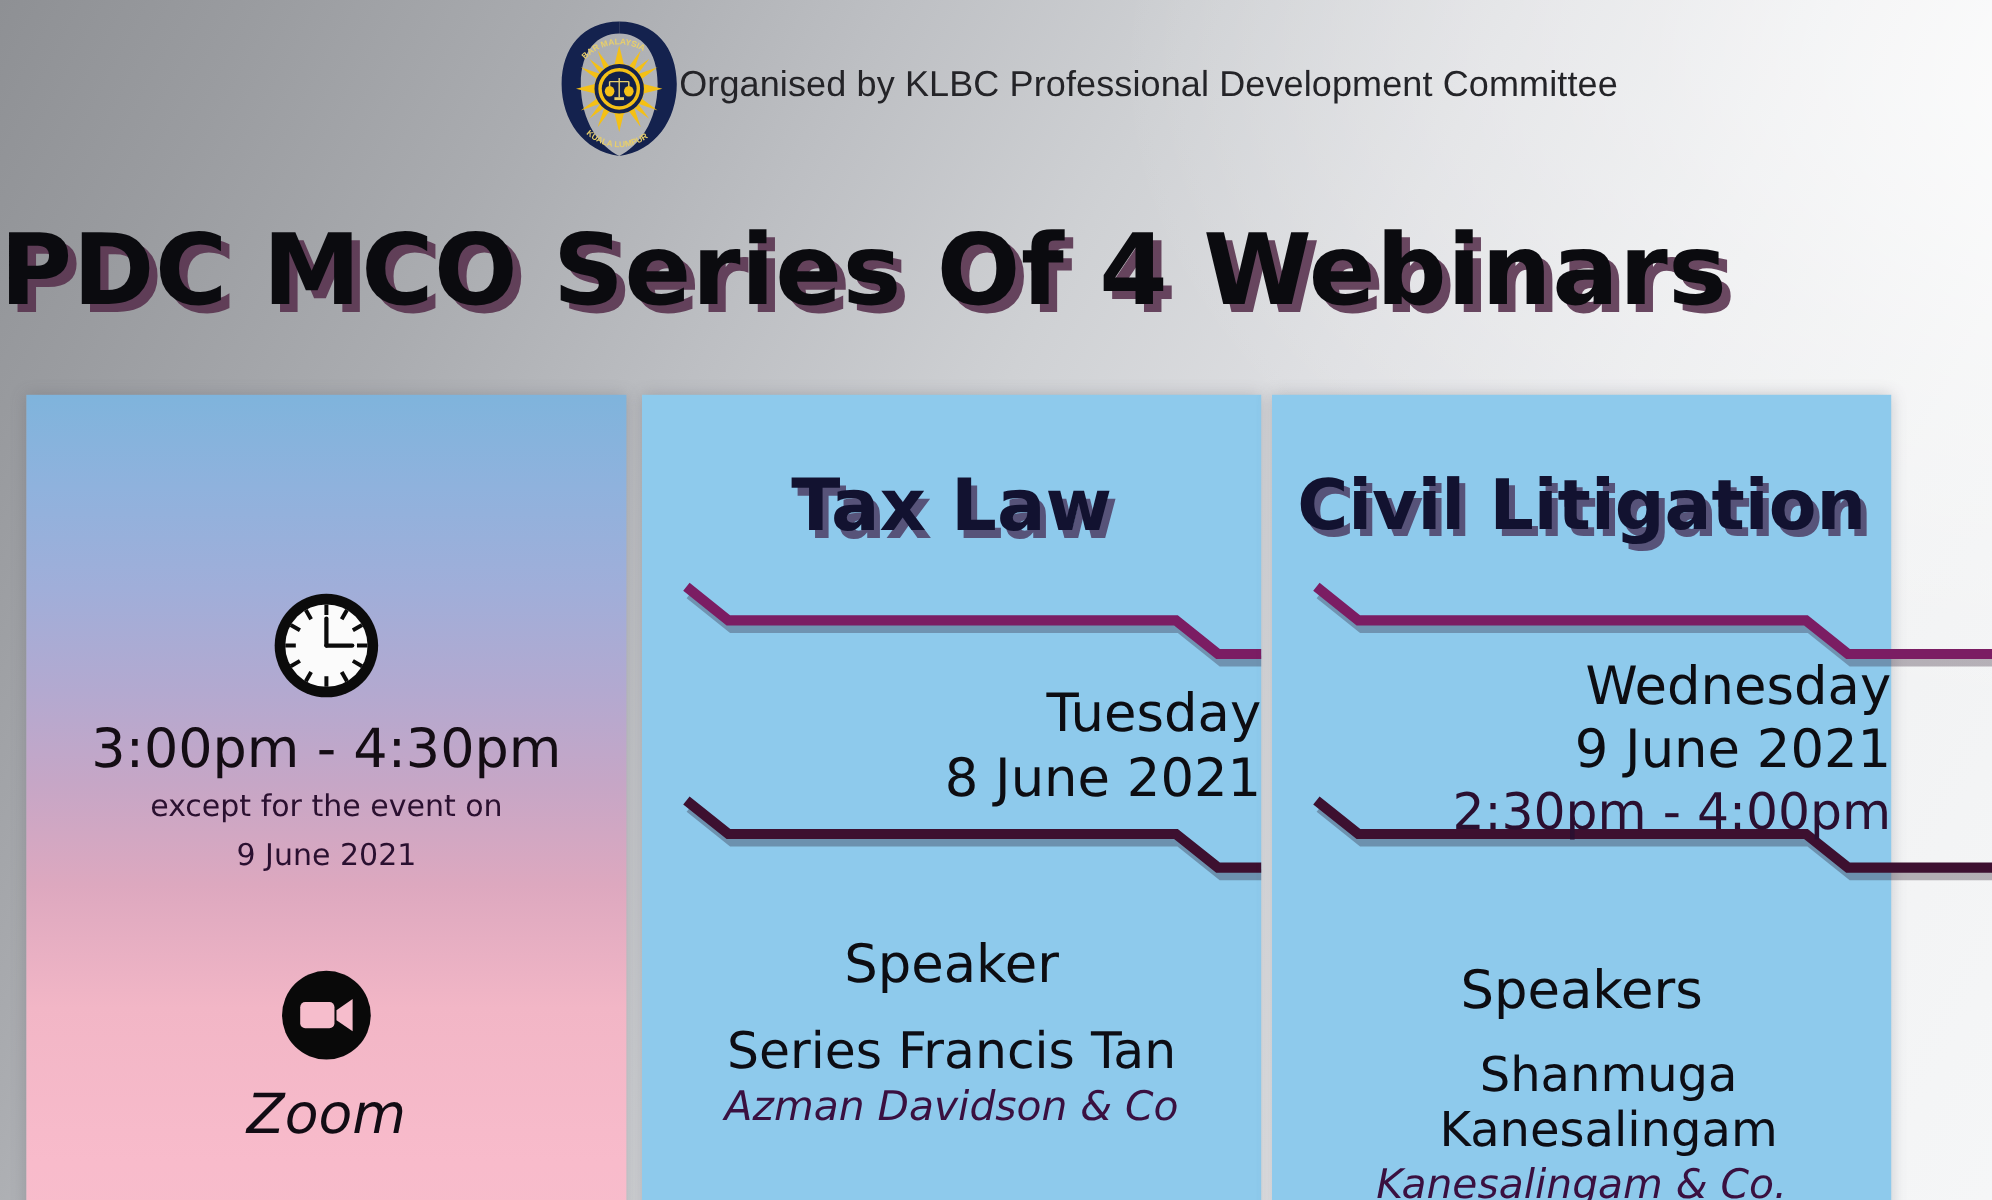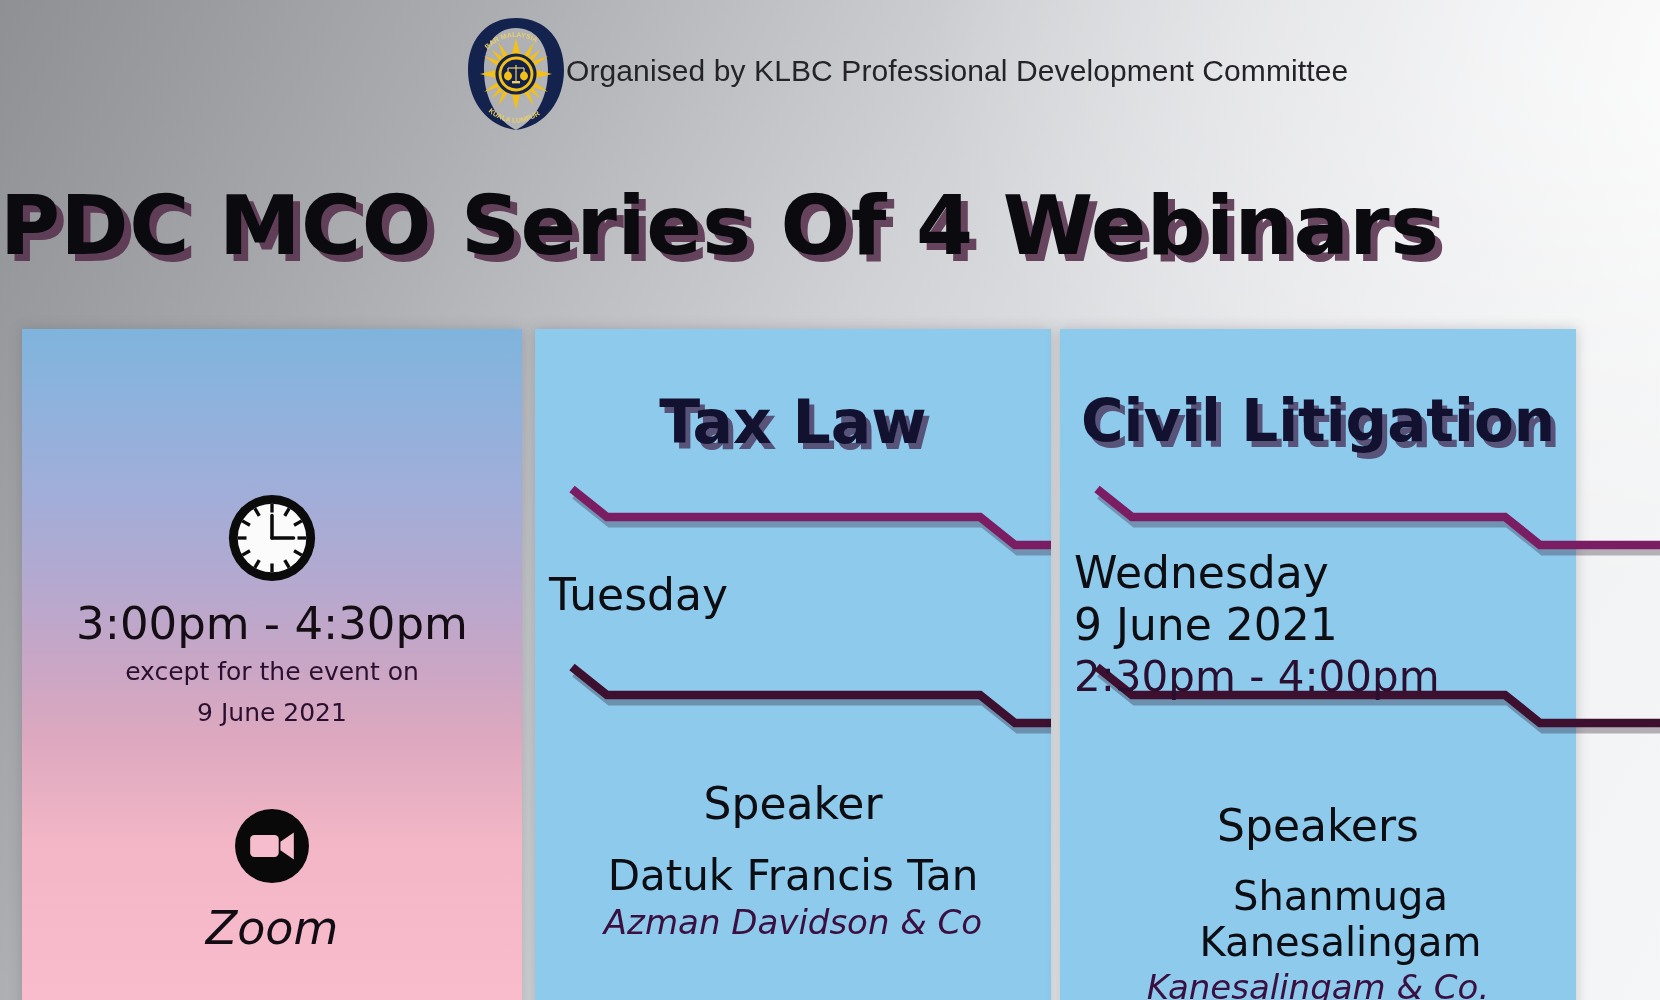--- a/index.html
+++ b/index.html
@@ -115,23 +115,23 @@
     text-align:center;
     font-family:"DejaVu Sans", sans-serif;
     font-weight:700; font-size:60px; letter-spacing:0;
     color:#121230;
     text-shadow:5px 6px 0 rgba(74,52,92,.80);
     white-space:nowrap;
   }
   #panel-civil .panel-title{ font-size:58px; }
 
   .block-date{
-    position:absolute; left:0; width:100%; text-align:left;
-    font-family:"DejaVu Sans", sans-serif;
-    font-weight:400; color:#0d0d12;margin-left:14px;
+    position:absolute; left:0; width:100%; text-align:right;
+    font-family:"DejaVu Sans", sans-serif;
+    font-weight:400; color:#0d0d12;
   }
   #tax-date{ top:239px; font-size:44px; line-height:54px; }
   #civil-date{ top:218px; font-size:44px; line-height:52px; }
   .time-sub{ color:#2b0f30; font-size:42px; }
 
   .block-speakers{
     position:absolute; left:0; width:100%; text-align:center;margin-top:33px;
   }
   .sp-heading{
     font-family:"DejaVu Sans", sans-serif;
@@ -275,25 +275,26 @@
         <g stroke-linecap="butt" fill="none">
           <path d="M37 160 L72 188 L445 188 L480 216 L560 216" stroke="rgba(40,20,40,.30)" stroke-width="9" transform="translate(3,6)"></path>
           <path d="M37 160 L72 188 L445 188 L480 216 L560 216" stroke="#7b1d63" stroke-width="8.5"></path>
           <path d="M37 338 L72 366 L445 366 L480 394 L560 394" stroke="rgba(30,12,30,.30)" stroke-width="9" transform="translate(3,6)"></path>
           <path d="M37 338 L72 366 L445 366 L480 394 L560 394" stroke="#3d1030" stroke-width="8.5"></path>
         </g>
       </svg>
 
       <div class="block-date" id="tax-date">
         <div>Tuesday</div>
+        <div>8 June 2021</div>
       </div>
 
       <div class="block-speakers" id="tax-speakers">
         <div class="sp-heading">Speaker</div>
-        <div class="sp-name">Datuk Francis Tan</div>
+        <div class="sp-name">Series Francis Tan</div>
         <div class="sp-firm">Azman Davidson &amp; Co</div>
       </div>
     </div>
 
     <div class="panel" id="panel-civil">
       <div class="panel-title">Civil Litigation</div>
 
       <svg class="step-svg" width="600" height="671" viewBox="0 0 600 671">
         <g stroke-linecap="butt" fill="none">
           <path d="M37 160 L72 188 L445 188 L480 216 L600 216" stroke="rgba(40,20,40,.30)" stroke-width="9" transform="translate(3,6)"></path>

